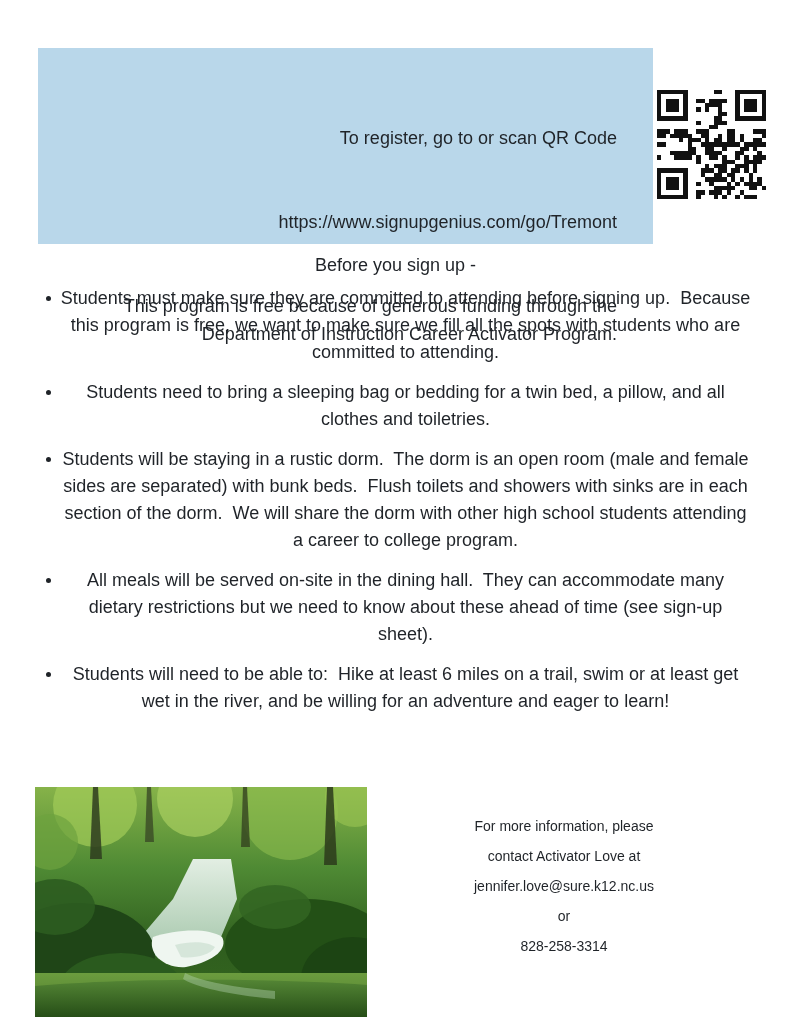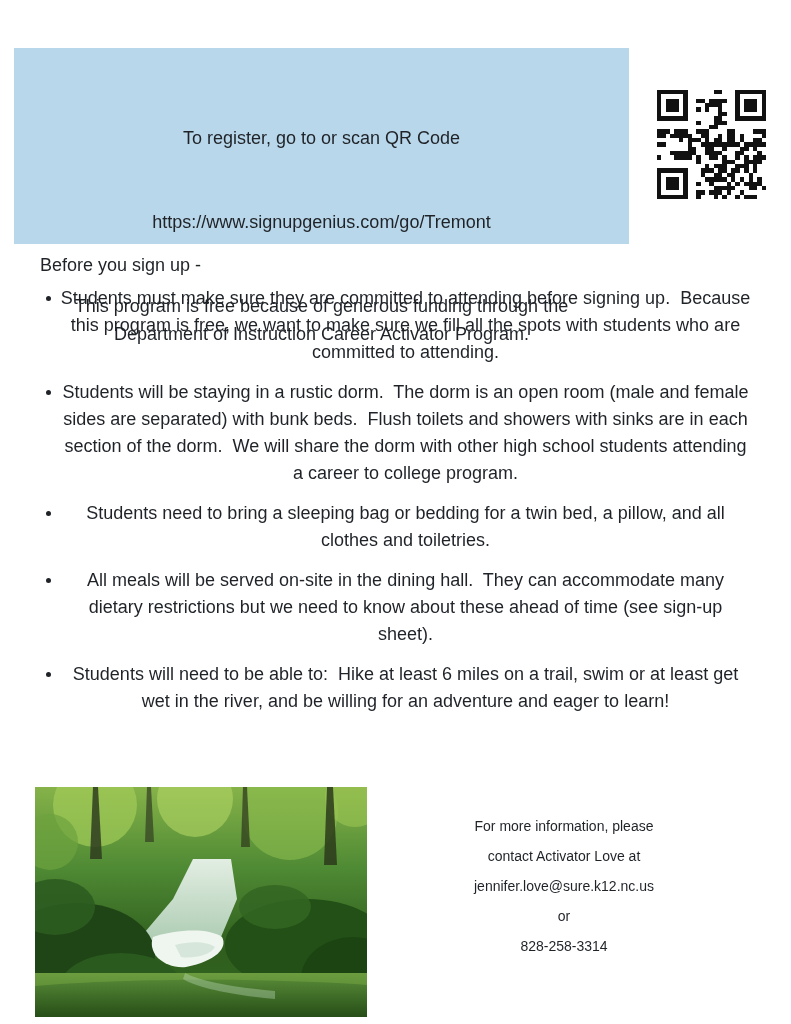--- a/index.html
+++ b/index.html
@@ -18,25 +18,25 @@
   .page {
     position: relative;
     width: 791px; height: 1024px;
     overflow: hidden;
     background: var(--page-bg);
   }
 
   
   .blue-box {
     position: absolute;
-    left: 14px; top: 48px;
+    left: 38px; top: 48px;
     width: 615px; height: 196px;
     background: var(--box-blue);
     padding: 20px 36px;
-    text-align: center;
+    text-align: right;
     font-size: 18px;
     line-height: 28px;
     white-space: pre-wrap;
   }
   .blue-box p { margin: 0; }
   .blue-box .funding { }
 
   
   .qr-box {
     position: absolute;
@@ -47,21 +47,21 @@
   }
   .qr-box svg { width: 100%; height: 100%; display: block; fill: #111111; shape-rendering: crispEdges; }
 
   
   .main {
     position: absolute;
     left: 40px; right: 40px; top: 252px;
   }
   .heading {
     margin: 0 0 6px 0;
-    text-align: left;
+    text-align: center;
     font-size: 18px;
     line-height: 27px;
   }
   .bullets { list-style: none; margin: 0; padding: 0; }
   .bullet { display: flex; align-items: flex-start; margin-bottom: 13px; }
   .bullet:last-child { margin-bottom: 0; }
   .dot {
     flex: none;
     width: 5px; height: 5px;
     margin: 11px 9px 0 6px;
@@ -312,25 +312,25 @@
 
   <div class="main">
     <p class="heading">Before you sign up -</p>
     <ul class="bullets">
       <li class="bullet">
         <span class="dot"></span>
         <p>Students must make sure they are committed to attending before signing up.  Because this program is free, we want to make sure we fill all the spots with students who are committed to attending.</p>
       </li>
       <li class="bullet">
         <span class="dot"></span>
-        <p>Students will be staying in a rustic dorm.  The dorm is an open room (male and female sides are separated) with bunk beds.  Flush toilets and showers with sinks are in each section of the dorm.  We will share the dorm with other high school students attending a career to college program.</p>
+        <p>Students need to bring a sleeping bag or bedding for a twin bed, a pillow, and all clothes and toiletries.</p>
       </li>
       <li class="bullet">
         <span class="dot"></span>
-        <p>Students need to bring a sleeping bag or bedding for a twin bed, a pillow, and all clothes and toiletries.</p>
+        <p>Students will be staying in a rustic dorm.  The dorm is an open room (male and female sides are separated) with bunk beds.  Flush toilets and showers with sinks are in each section of the dorm.  We will share the dorm with other high school students attending a career to college program.</p>
       </li>
       <li class="bullet">
         <span class="dot"></span>
         <p>All meals will be served on-site in the dining hall.  They can accommodate many dietary restrictions but we need to know about these ahead of time (see sign-up sheet).</p>
       </li>
       <li class="bullet">
         <span class="dot"></span>
         <p>Students will need to be able to:  Hike at least 6 miles on a trail, swim or at least get wet in the river, and be willing for an adventure and eager to learn!</p>
       </li>
     </ul>

